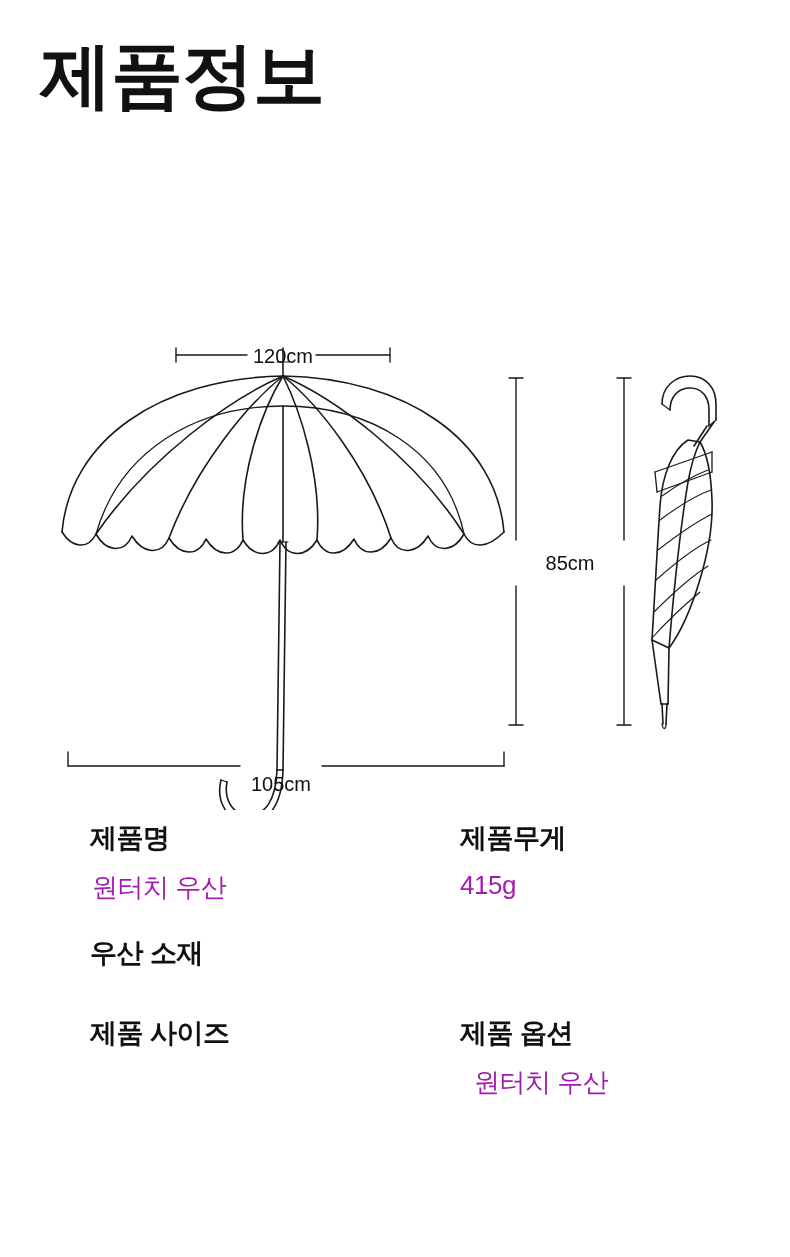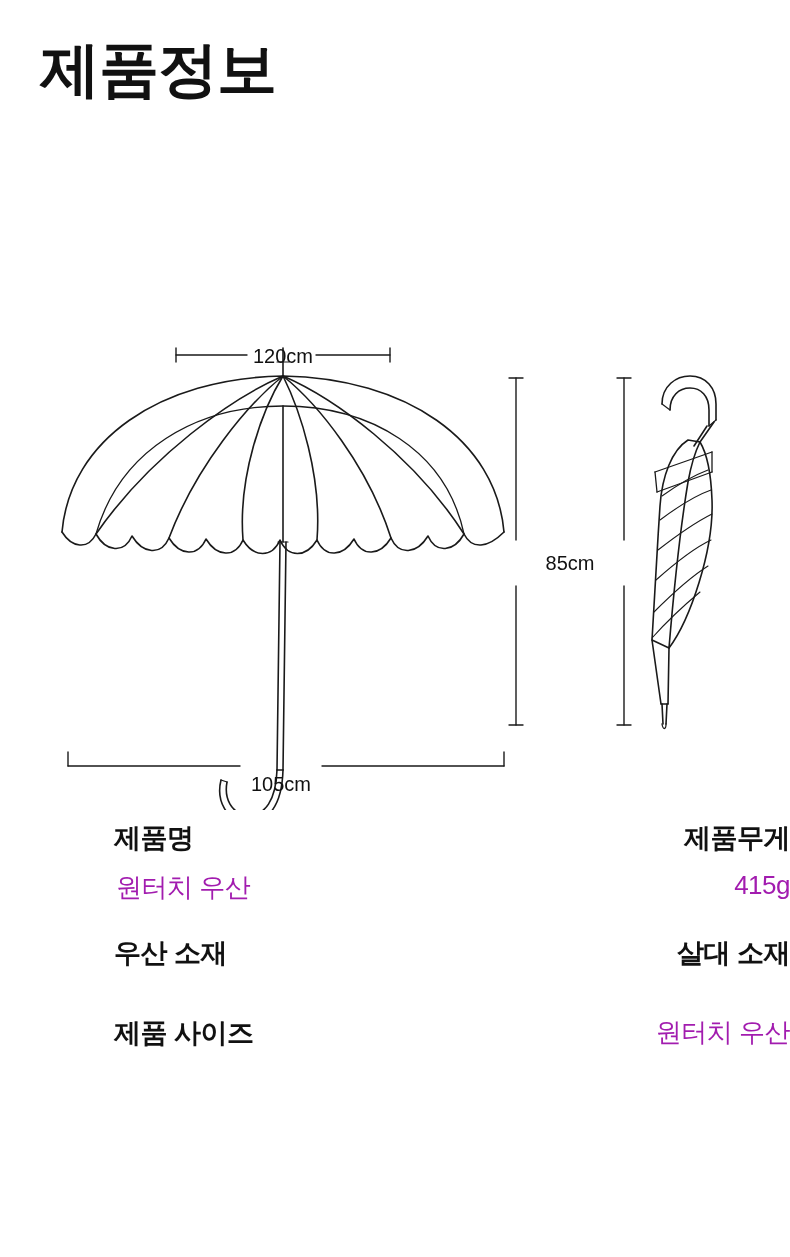--- a/index.html
+++ b/index.html
@@ -14,21 +14,21 @@
     font-family: "Liberation Sans", sans-serif;
     color: #111111;
     overflow: hidden;
   }
 
   
   .page-title {
     position: absolute;
     left: 40px;
     top: 38px;
-    font-size: 60px;
+    font-size: 72px;
     line-height: 1.05;
     font-weight: bold;
     letter-spacing: -1px;
     color: #111111;
   }
 
   
   .diagram {
     position: absolute;
     left: 0;
@@ -47,40 +47,38 @@
     top: 820px;
     width: 790px;
     display: grid;
     grid-template-columns: 360px 330px;
     grid-column-gap: 10px;
     padding-left: 90px;
     box-sizing: border-box;
   }
   .spec-cell {
     margin-bottom: 30px;
-    margin-left: 24px;
   }
   .spec-label {
     font-size: 27px;
     font-weight: bold;
     color: #111111;
     margin-bottom: 14px;
     letter-spacing: -0.5px;
   }
   .spec-value {
     font-size: 26px;
     font-weight: normal;
     color: #a21caf;
     letter-spacing: -0.5px;
     padding-left: 2px;
   }
   .spec-cell.right .spec-label,
   .spec-cell.right .spec-value {
     padding-left: 0;
-    text-align: right;
   }
   .spec-cell.indent-value .spec-value {
     padding-left: 14px;
   }
 </style>
 </head>
 <body>
 
 <div class="page-title">제품정보</div>
 
@@ -227,24 +225,24 @@
   <div class="spec-cell right">
     <div class="spec-label">제품무게</div>
     <div class="spec-value">415g</div>
   </div>
 
   <div class="spec-cell">
     <div class="spec-label">우산 소재</div>
   </div>
 
   <div class="spec-cell right indent-value">
-    <div class="spec-label">살대 소재</div>
   </div>
 
   <div class="spec-cell">
     <div class="spec-label">제품 사이즈</div>
   </div>
 
   <div class="spec-cell right indent-value">
+    <div class="spec-label">제품 옵션</div>
     <div class="spec-value">원터치 우산</div>
   </div>
 
 </div>
 
 </body></html>

